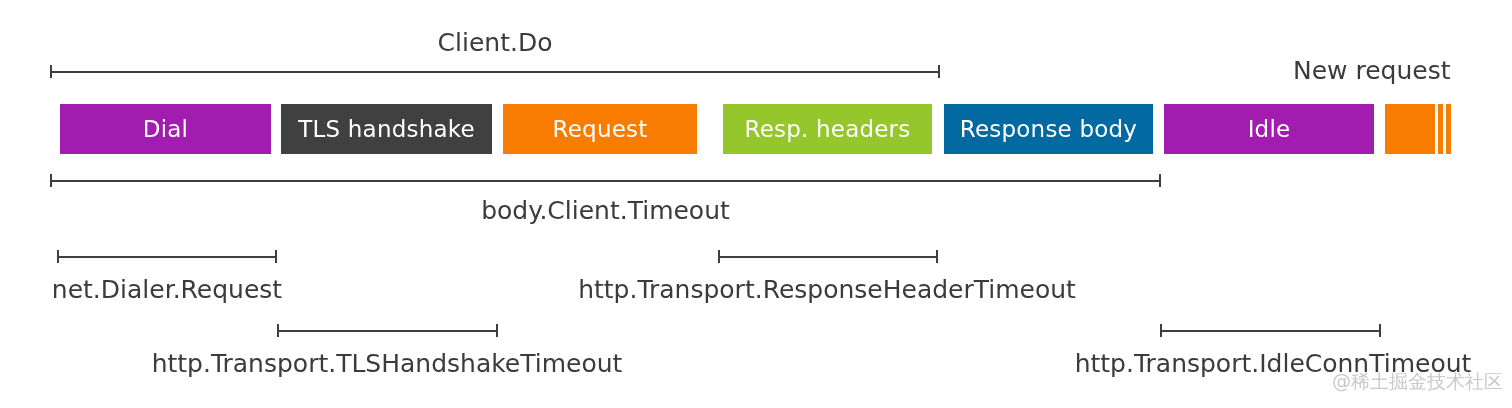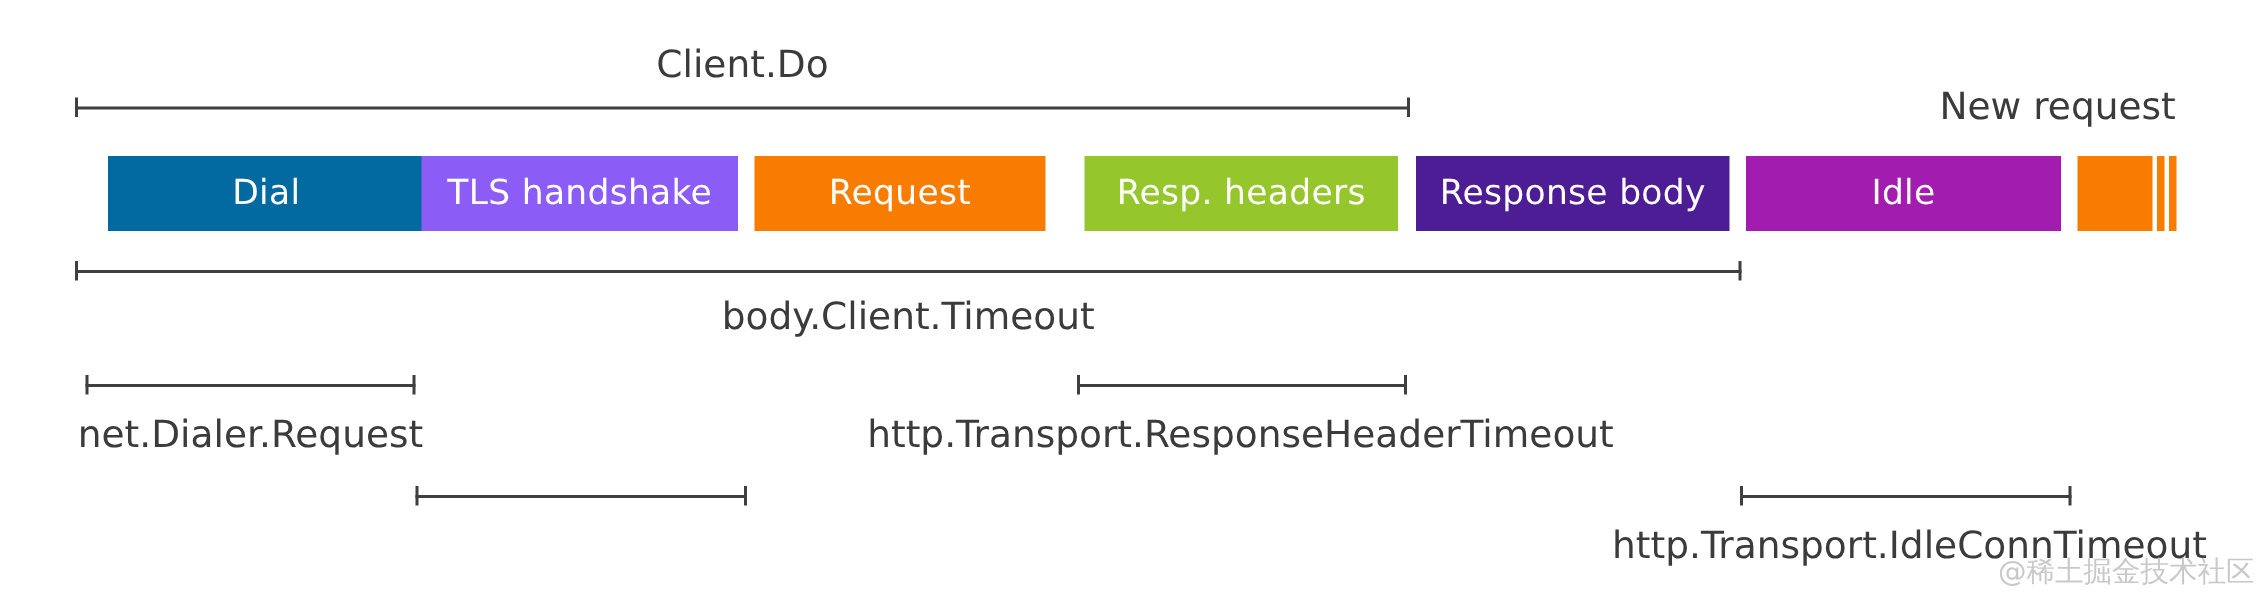--- a/index.html
+++ b/index.html
@@ -91,37 +91,37 @@
   <div class="label center" style="left:50px; top:28px; width:890px;">Client.Do</div>
 
   <div class="bracket" style="left:50px; top:65px; width:890px;">
     <span class="cap left"></span>
     <span class="line"></span>
     <span class="cap right"></span>
   </div>
 
   <div class="label" style="left:1293px; top:56px;text-align:right;">New request</div>
 
-  <div class="bar" style="left:72px; width:211px; background:#0369a1;">
+  <div class="bar" style="left:60px; width:211px; background:#a21caf;">
     <span>Dial</span>
   </div>
 
-  <div class="bar" style="left:281px; width:211px; background:#8b5cf6;">
+  <div class="bar" style="left:281px; width:211px; background:#404040;">
     <span>TLS handshake</span>
   </div>
 
   <div class="bar" style="left:503px; width:194px; background:#f87c00;">
     <span>Request</span>
   </div>
 
   <div class="bar" style="left:723px; width:209px; background:#95c62b;">
     <span>Resp. headers</span>
   </div>
 
-  <div class="bar" style="left:944px; width:209px; background:#4c1d95;">
+  <div class="bar" style="left:944px; width:209px; background:#0369a1;">
     <span>Response body</span>
   </div>
 
   <div class="bar" style="left:1164px; width:210px; background:#a21caf;">
     <span>Idle</span>
   </div>
 
   <div class="bar blank" style="left:1385px; width:50px; background:#f87c00;"></div>
 
   <div class="bar blank" style="left:1438px; width:5px; background:#f87c00;"></div>
@@ -151,20 +151,21 @@
   </div>
 
   <div class="label center" style="left:573px; top:275px; width:508px;">http.Transport.ResponseHeaderTimeout</div>
 
   <div class="bracket" style="left:277px; top:324px; width:221px;">
     <span class="cap left"></span>
     <span class="line"></span>
     <span class="cap right"></span>
   </div>
 
+  <div class="label center" style="left:148px; top:349px; width:478px;">http.Transport.TLSHandshakeTimeout</div>
 
   <div class="bracket" style="left:1160px; top:324px; width:221px;">
     <span class="cap left"></span>
     <span class="line"></span>
     <span class="cap right"></span>
   </div>
 
   <div class="label center" style="left:1068px; top:349px; width:410px;">http.Transport.IdleConnTimeout</div>
 
   <div class="watermark" style="left:1332px; top:370px;">@稀土掘金技术社区</div>

